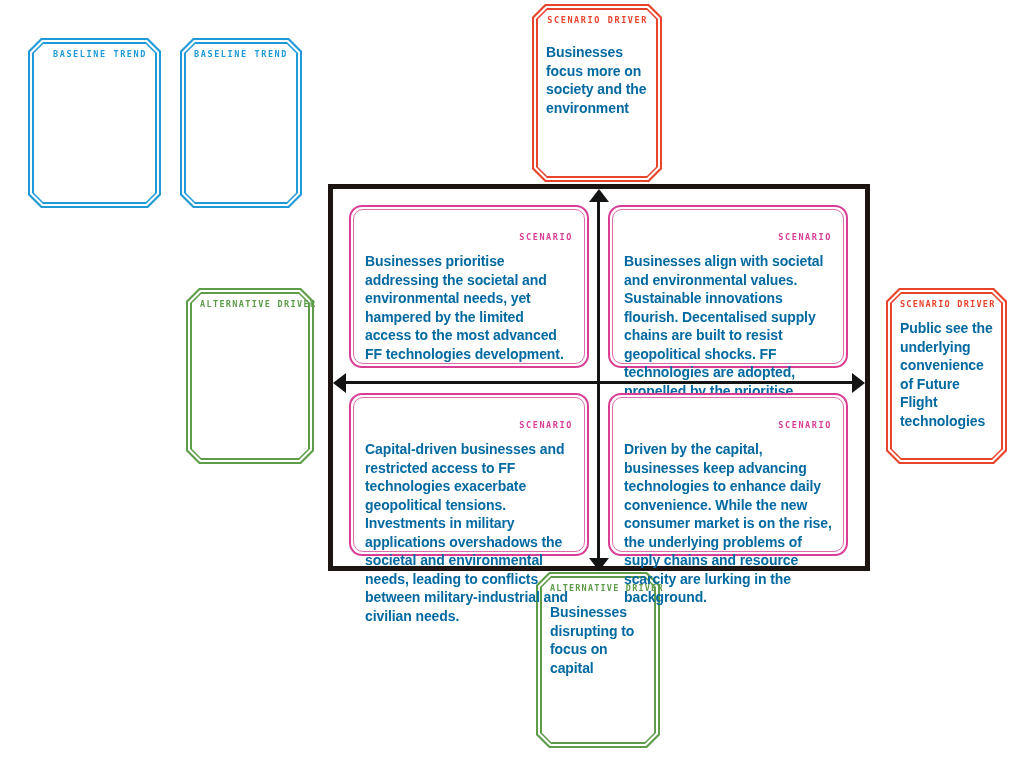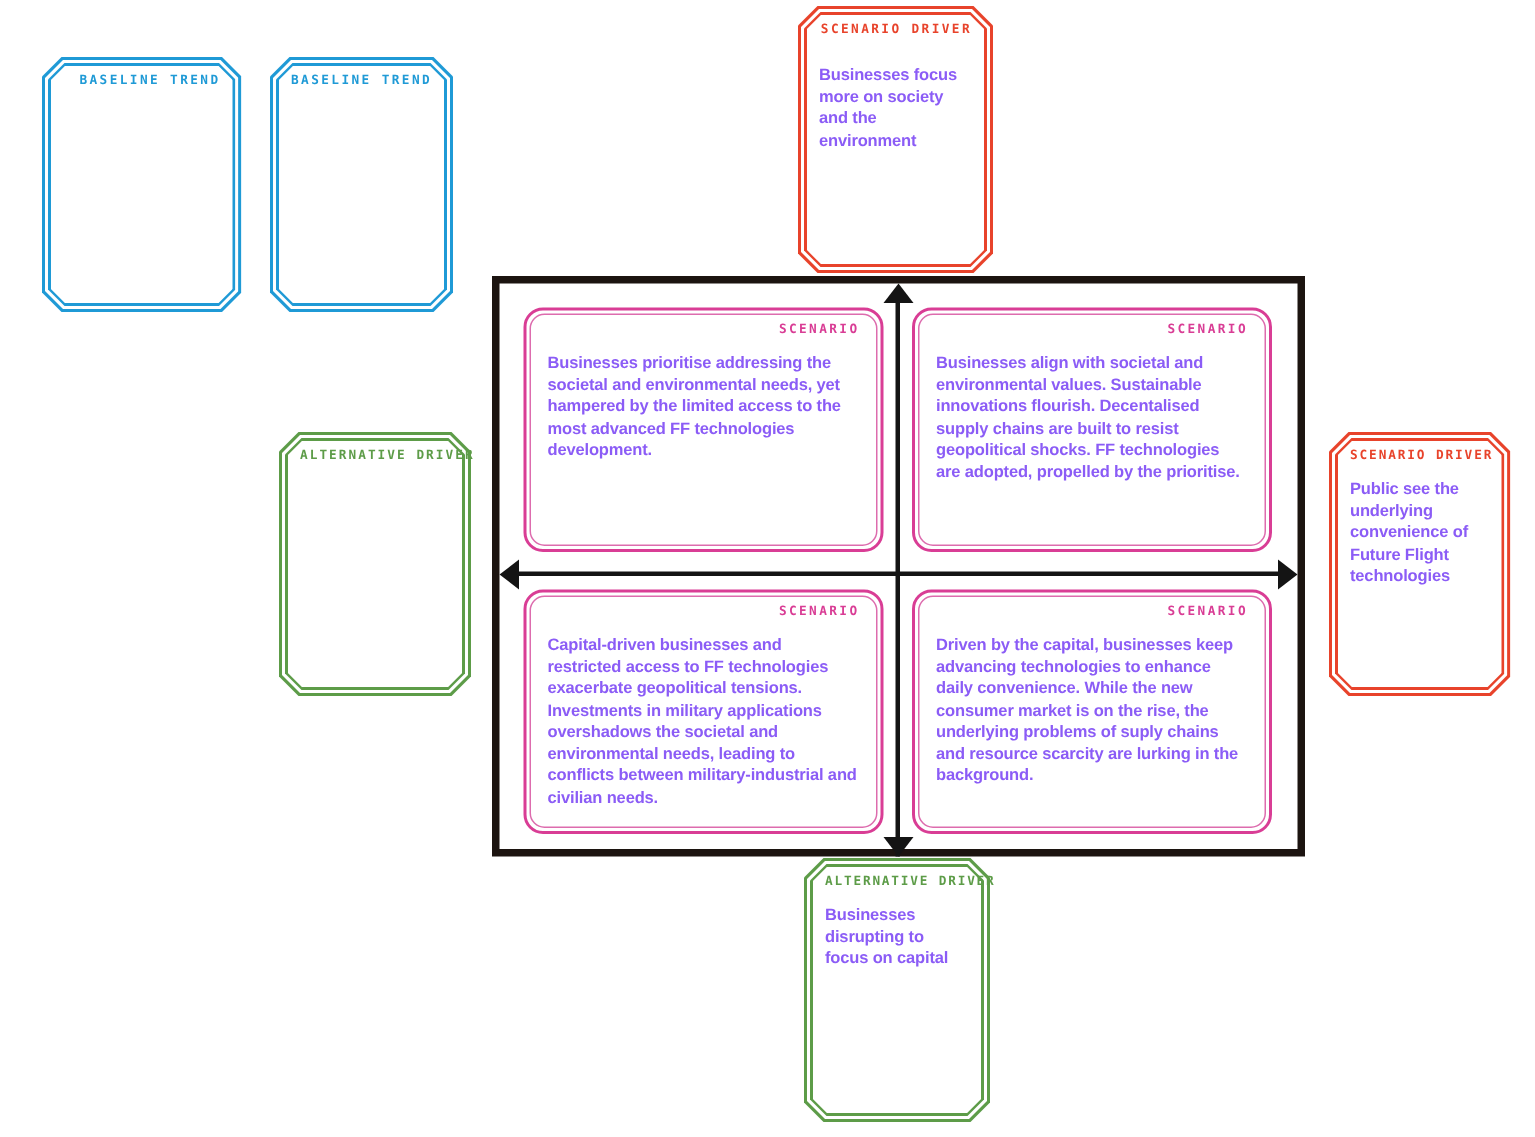--- a/index.html
+++ b/index.html
@@ -25,23 +25,23 @@
     font-size: 8.5px;
     letter-spacing: 1.6px;
     font-weight: 700;
     text-align: right;
     margin: 0 0 10px 0;
     line-height: 1.1;
     white-space: nowrap;
   }
   .card-body {
     font-family: "Liberation Sans", sans-serif;
-    font-size: 11px;
+    font-size: 14px;
     line-height: 1.32;
-    color: #8b5cf6;
+    color: #0369a1;
     font-weight: 600;
     margin: 0;
     letter-spacing: -0.1px;
   }
 
   
   .oct-card {
     position: absolute;
     box-sizing: border-box;
   }
@@ -93,20 +93,21 @@
     inset: 2.4px;
     border: 1.1px solid #dd6cae;
     border-radius: 10px;
     pointer-events: none;
   }
   .scn-content {
     position: absolute;
     inset: 0;
     padding: 9px 14px 0 14px;
     box-sizing: border-box;
+    margin-top: 17px;
   }
   .scn-content .card-kicker { color: #d93d95; }
 
   
   #matrix-frame {
     position: absolute;
     left: 328px;
     top: 184px;
     width: 542px;
     height: 387px;

